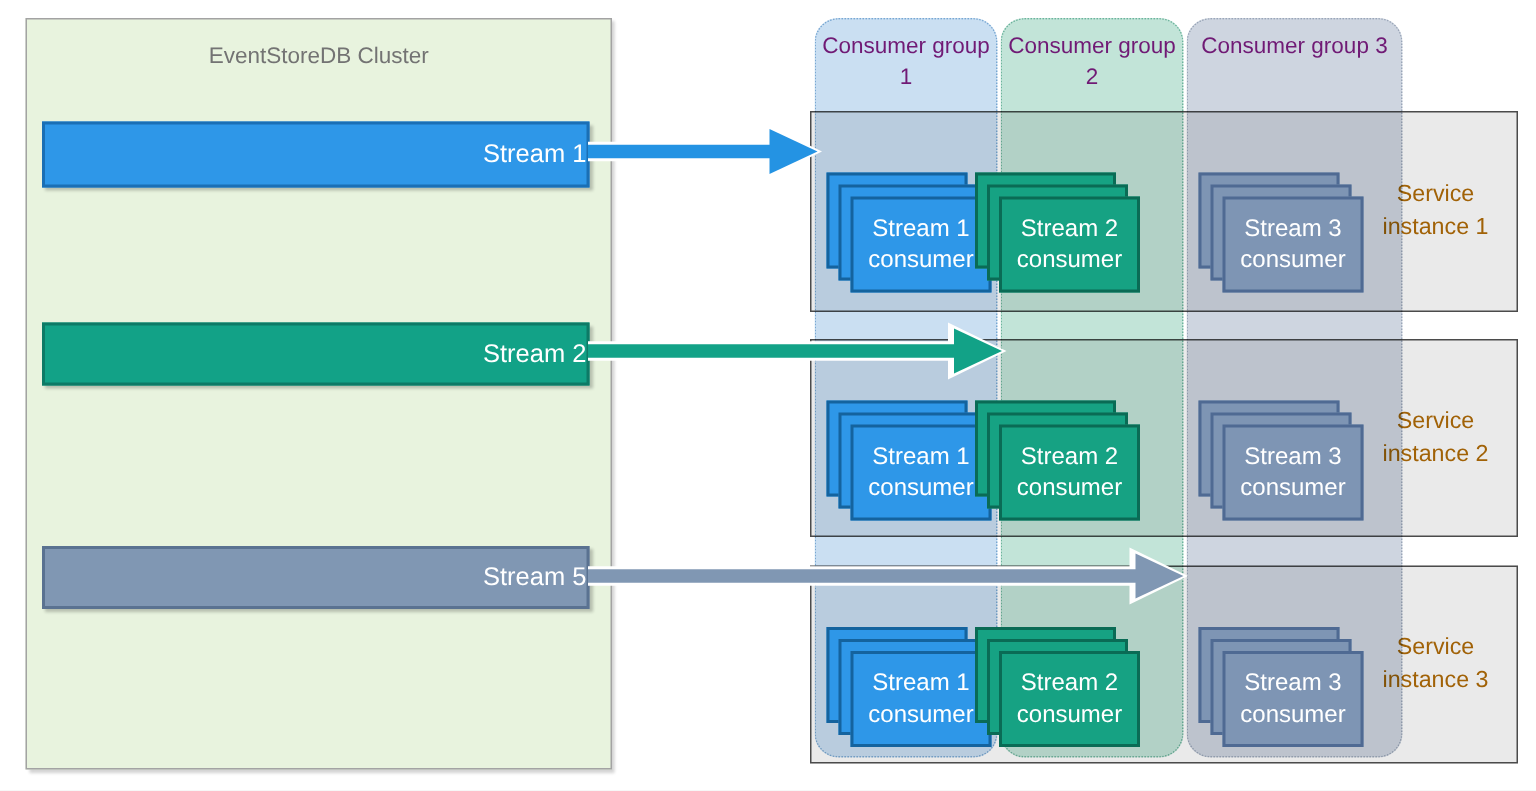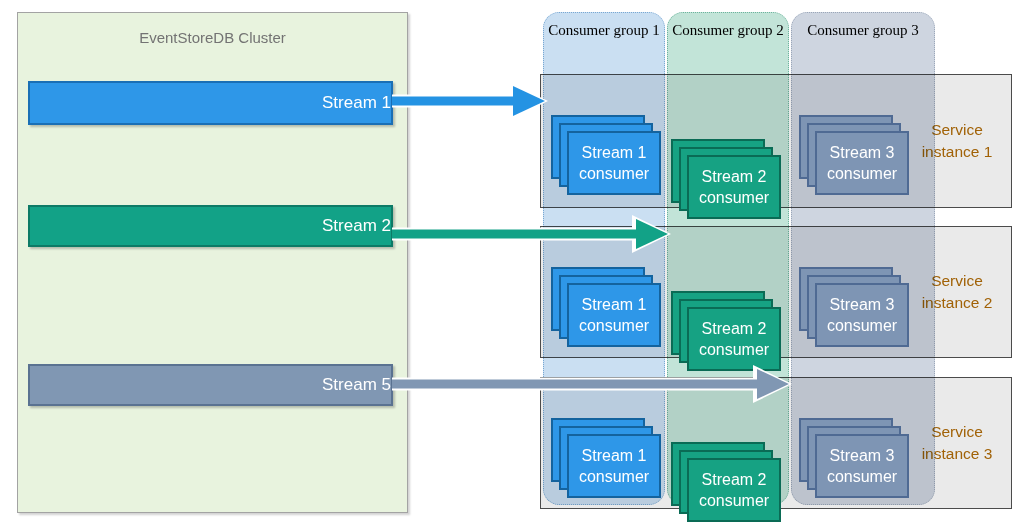--- a/index.html
+++ b/index.html
@@ -20,21 +20,21 @@
     position:absolute; top:16px; left:0; width:100%;
     text-align:center; font-size:15px; color:#737373;
   }
   .stream-bar {
     position:absolute; left:10px; width:365px; height:42px;
     display:flex; align-items:center; justify-content:flex-end;
     color:#fff; font-size:17px;
     box-shadow:2px 2px 2px rgba(0,0,0,0.22);
   }
   .stream-1 { top:68px;  height:44px; background:#2e97e8; border:2px solid #1a6fb5; }
-  .stream-2 { top:192px; background:#12a287; border:2px solid #0d7a66; }
+  .stream-2 { top:202px; background:#12a287; border:2px solid #0d7a66; }
   .stream-3 { top:351px; background:#8097b3; border:2px solid #5a7291; }
 
   
   .service-row {
     position:absolute; left:540px; width:472px;
     background:#eaeaea; border:1.5px solid #4b4b4b; z-index:1;
   }
   .service-row-1 { top:74px;  height:134px; }
   .service-row-2 { top:226px; height:132px; }
   .service-row-3 { top:377px; height:132px; }
@@ -47,39 +47,39 @@
   
   .group-col {
     position:absolute; top:12px; height:493px; width:122px;
     border-radius:16px; z-index:2; mix-blend-mode:multiply;
   }
   .group-col-1 { left:543px; background:#cadff2; border:1.5px dotted #78a7d2; }
   .group-col-2 { left:667px; background:#c2e4d8; border:1.5px dotted #6cb39c; }
   .group-col-3 { left:791px; width:144px; background:#ced5e0; border:1.5px dotted #9aa6b8; }
   .group-label {
     padding-top:7px; width:100%; text-align:center;
-    font-size:15px; line-height:21px; color:#000000;font-family:Liberation Serif, serif;
+    font-size:15px; line-height:21px; color:#701a75;
   }
 
   
   .stack { position:absolute; width:112px; height:82px; z-index:3; }
   .card {
     position:absolute; width:94px; height:64px; border-width:2px; border-style:solid;
   }
   .card.l0 { left:0;    top:0; }
   .card.l1 { left:8px;  top:8px; }
   .card.l2 { left:16px; top:16px;
     display:flex; align-items:center; justify-content:center; text-align:center;
     color:#fff; font-size:16px; line-height:21px; padding:14px;
   }
   .blue-card  { background:#2e97e8; border-color:#14639e; }
   .green-card { background:#16a283; border-color:#0a6b55; }
   .gray-card  { background:#7e95b4; border-color:#4f6a93; }
 
-  .col-a { left:551px; } .col-b { left:671px;margin-top:24px; } .col-c { left:799px; }
+  .col-a { left:551px; } .col-b { left:650px; } .col-c { left:799px; }
   .row-a { top:115px; }  .row-b { top:267px; }  .row-c { top:418px; }
 
   
   .arrows { position:absolute; left:0; top:0; width:1024px; height:527px; z-index:4; pointer-events:none; }
 </style>
 </head>
 <body>
 
 <div class="canvas">
 

